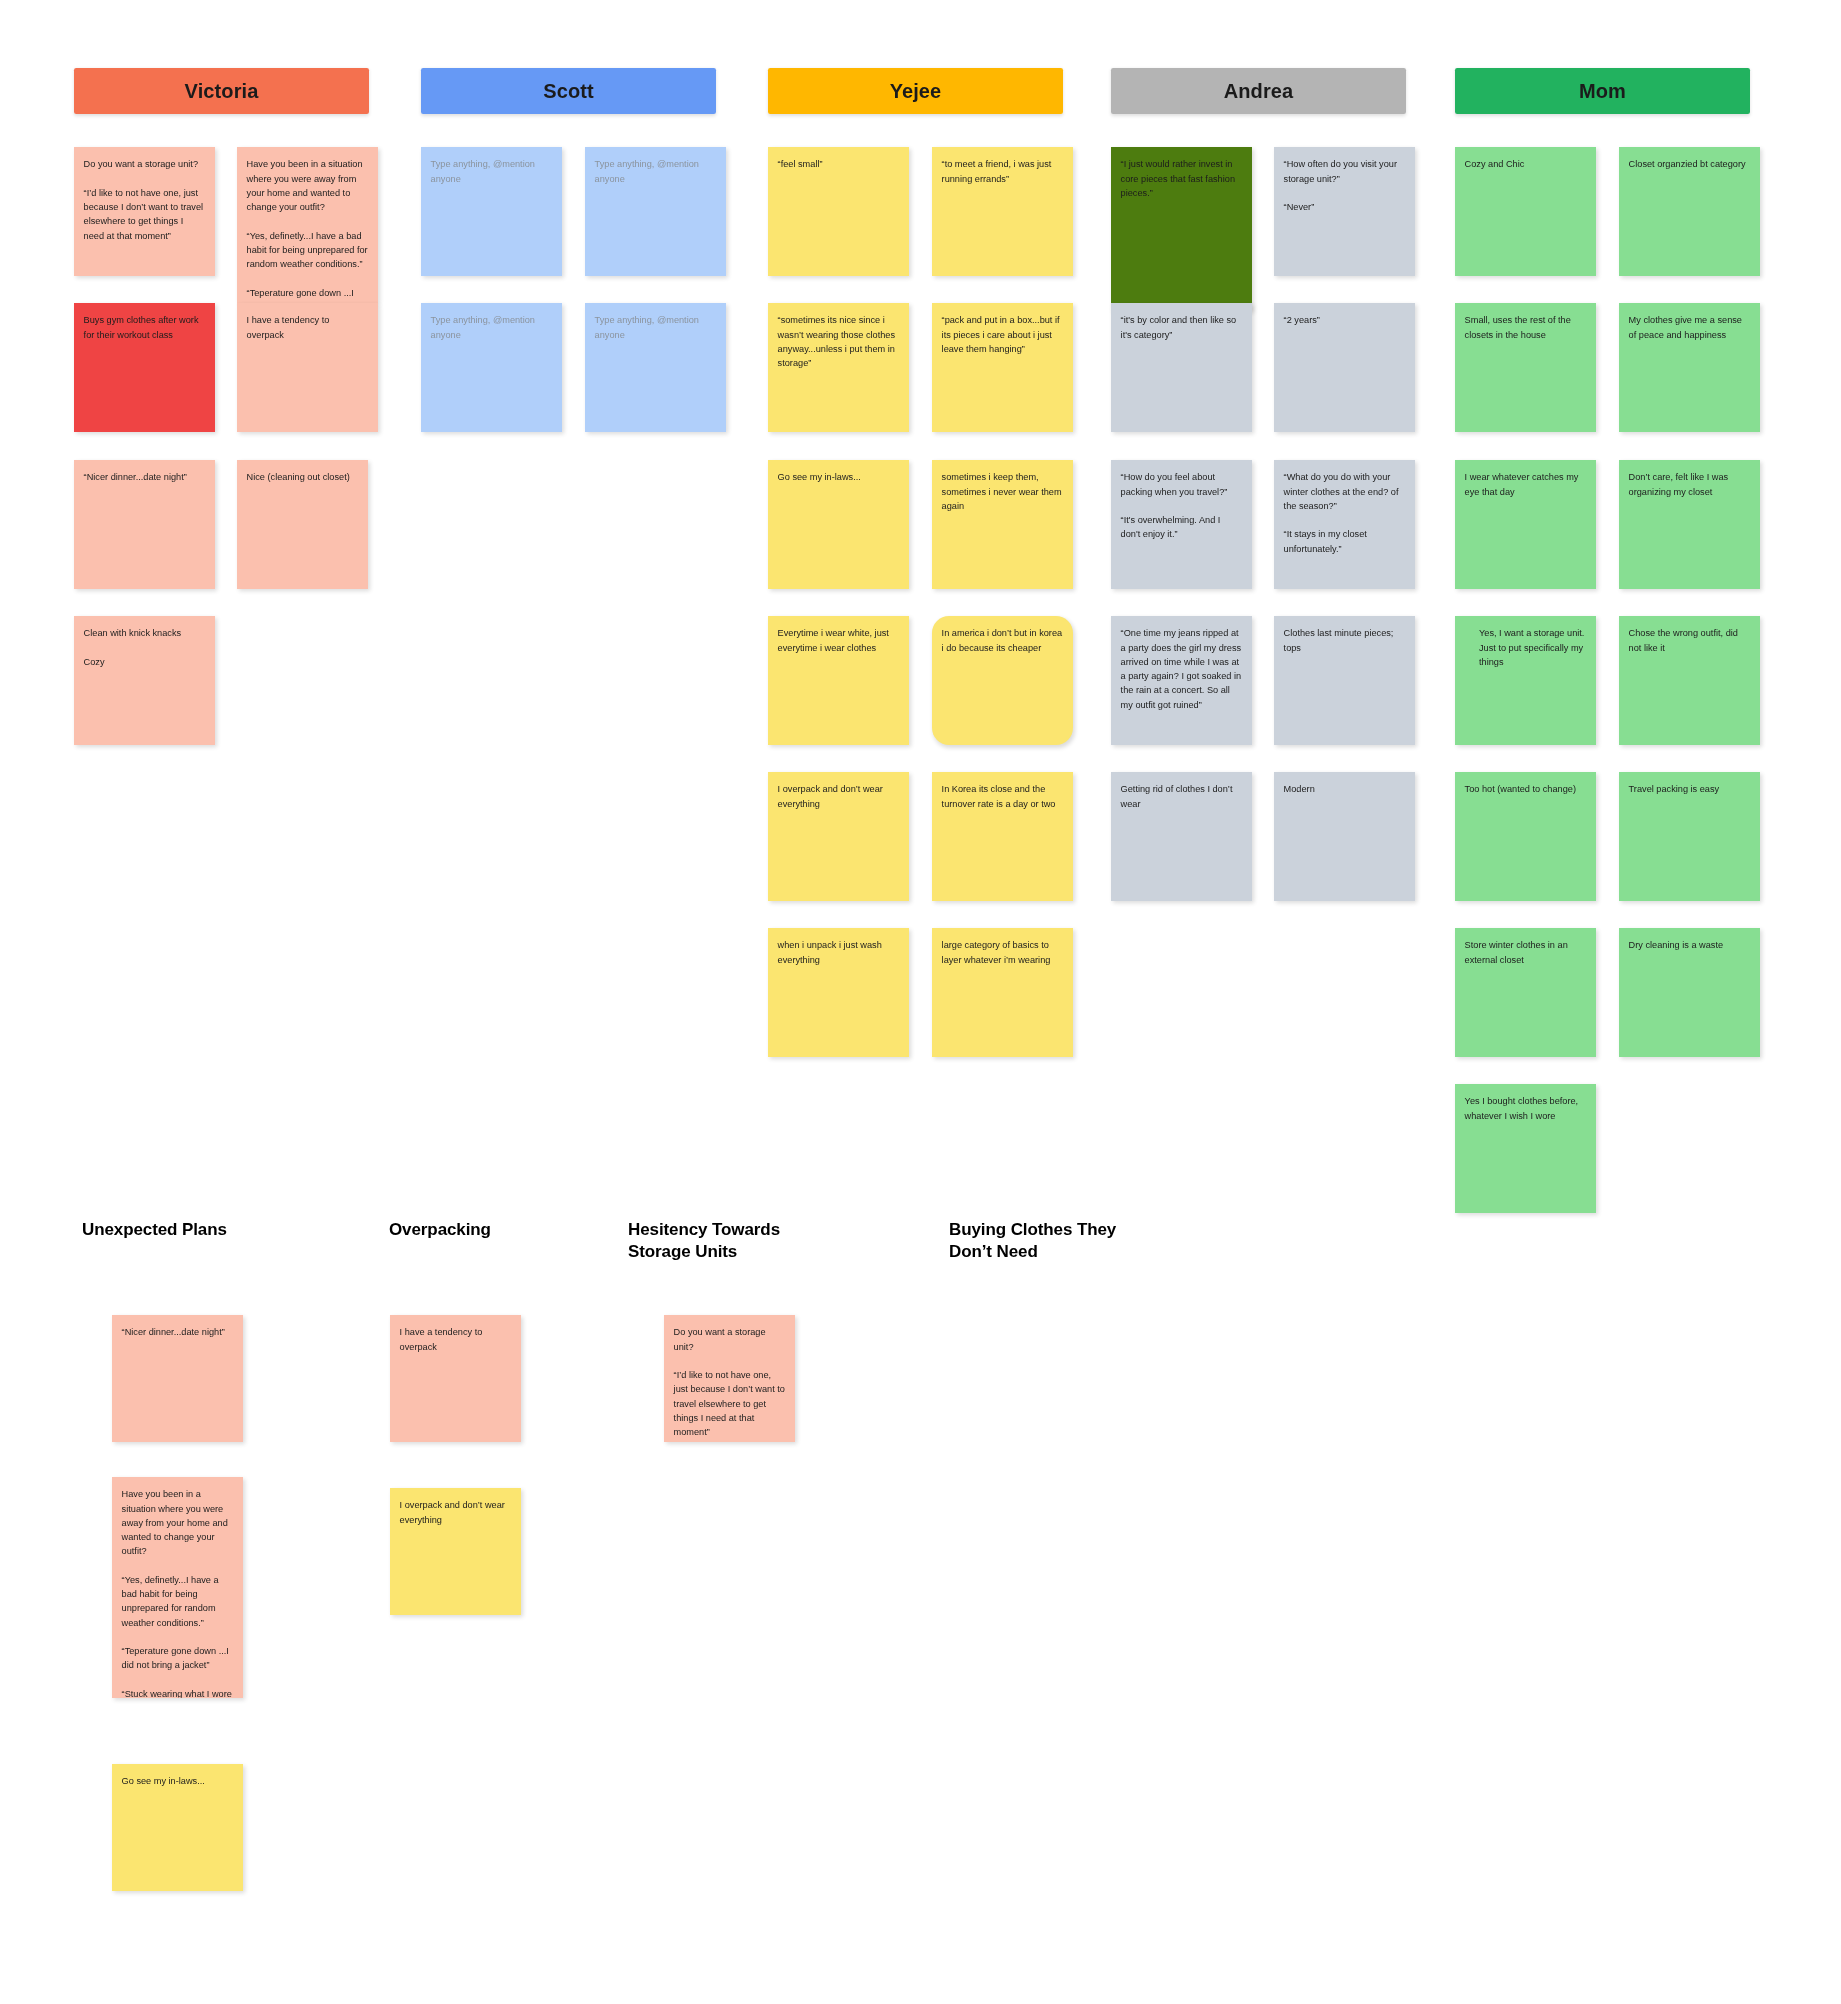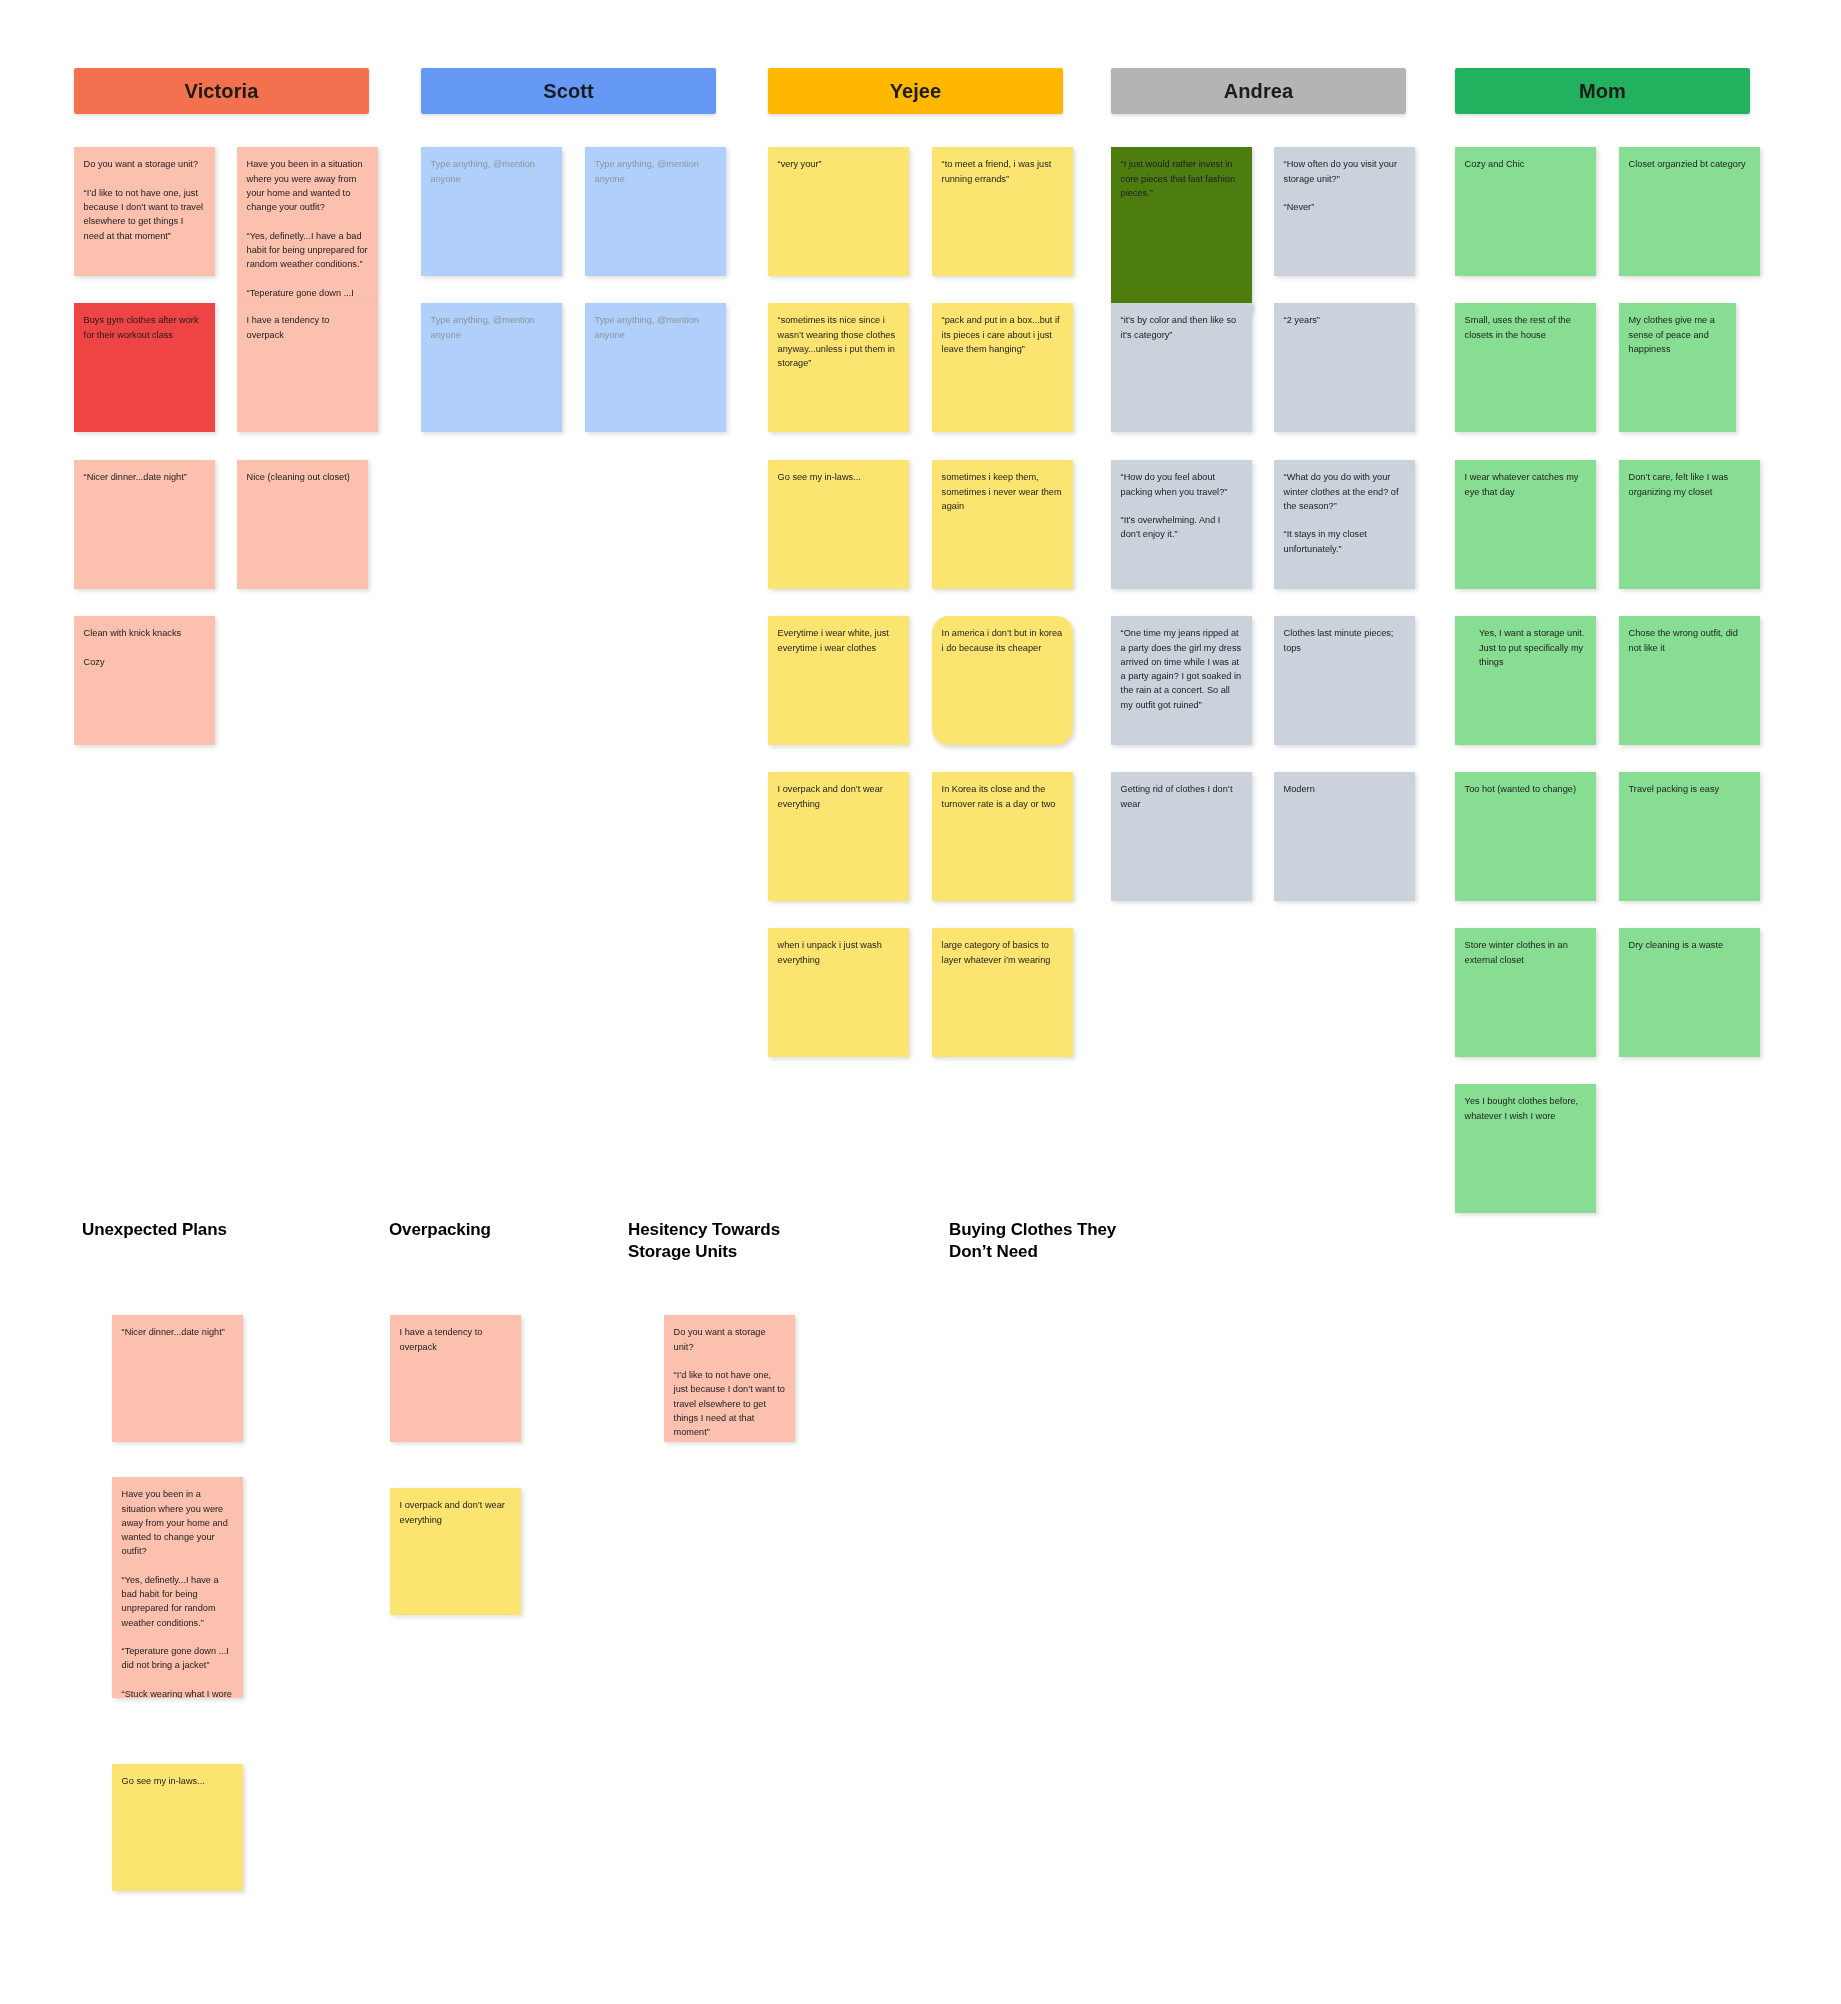--- a/index.html
+++ b/index.html
@@ -121,21 +121,21 @@
     <div class="note placeholder" style="left: 585px; top: 147px; width: 141px; height: 129px; background: rgb(176, 207, 250);">
       <span class="note-text">Type anything, @mention anyone</span>
     </div>
     <div class="note placeholder" style="left: 585px; top: 303px; width: 141px; height: 129px; background: rgb(176, 207, 250);">
       <span class="note-text">Type anything, @mention anyone</span>
     </div>
     <div class="col-header" style="left: 768px; top: 68px; width: 295px; height: 46px; background: rgb(255, 183, 0);">
       <span class="col-title">Yejee</span>
     </div>
     <div class="note" style="left: 768px; top: 147px; width: 141px; height: 129px; background: rgb(251, 229, 112);">
-      <span class="note-text">“very your”</span>
+      <span class="note-text">“feel small”</span>
     </div>
     <div class="note" style="left: 768px; top: 303px; width: 141px; height: 129px; background: rgb(251, 229, 112);">
       <span class="note-text">“sometimes its nice since i wasn’t wearing those clothes anyway...unless i put them in storage”</span>
     </div>
     <div class="note" style="left: 768px; top: 460px; width: 141px; height: 129px; background: rgb(251, 229, 112);">
       <span class="note-text">Go see my in-laws...</span>
     </div>
     <div class="note" style="left: 768px; top: 616px; width: 141px; height: 129px; background: rgb(251, 229, 112);">
       <span class="note-text">Everytime i wear white, just everytime i wear clothes</span>
     </div>
@@ -222,21 +222,21 @@
     </div>
     <div class="note" style="left: 1455px; top: 928px; width: 141px; height: 129px; background: rgb(135, 222, 146);">
       <span class="note-text">Store winter clothes in an external closet</span>
     </div>
     <div class="note" style="left: 1455px; top: 1084px; width: 141px; height: 129px; background: rgb(135, 222, 146);">
       <span class="note-text">Yes I bought clothes before, whatever I wish I wore</span>
     </div>
     <div class="note" style="left: 1619px; top: 147px; width: 141px; height: 129px; background: rgb(135, 222, 146);">
       <span class="note-text">Closet organzied bt category</span>
     </div>
-    <div class="note" style="left: 1619px; top: 303px; width: 117px; height: 129px; background: rgb(135, 222, 146);">
+    <div class="note" style="left: 1619px; top: 303px; width: 141px; height: 129px; background: rgb(135, 222, 146);">
       <span class="note-text">My clothes give me a sense of peace and happiness</span>
     </div>
     <div class="note" style="left: 1619px; top: 460px; width: 141px; height: 129px; background: rgb(135, 222, 146);">
       <span class="note-text">Don’t care, felt like I was organizing my closet</span>
     </div>
     <div class="note" style="left: 1619px; top: 616px; width: 141px; height: 129px; background: rgb(135, 222, 146);">
       <span class="note-text">Chose the wrong outfit, did not like it</span>
     </div>
     <div class="note" style="left: 1619px; top: 772px; width: 141px; height: 129px; background: rgb(135, 222, 146);">
       <span class="note-text">Travel packing is easy</span>

